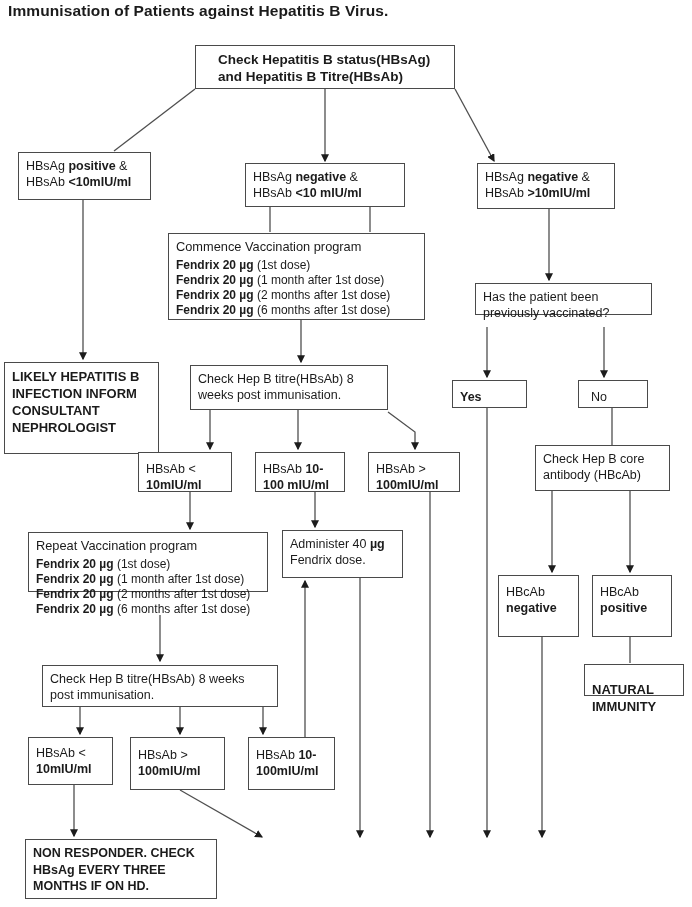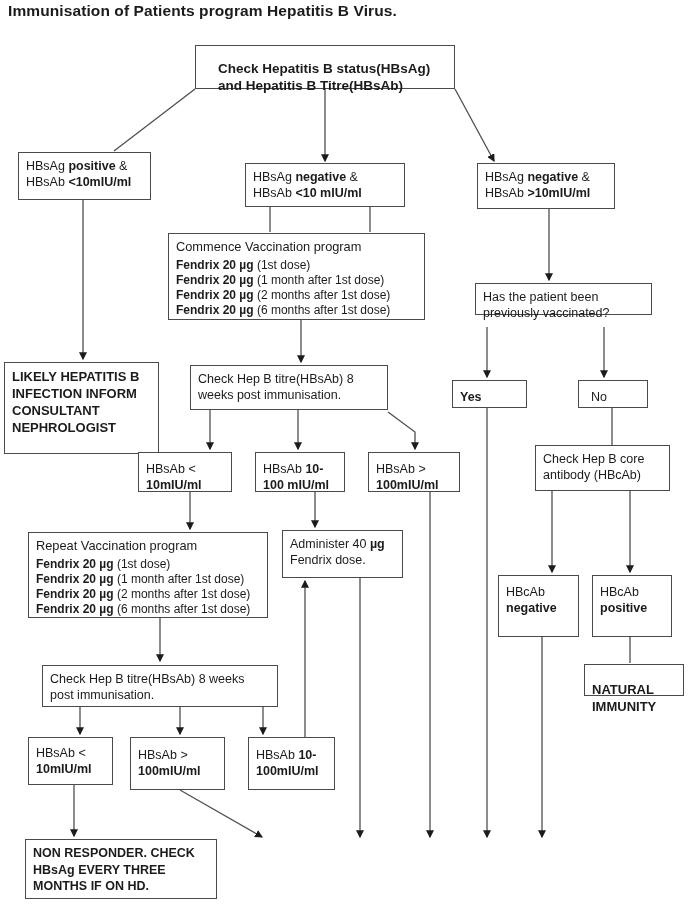--- a/index.html
+++ b/index.html
@@ -22,33 +22,33 @@
   }
   svg.wires{position:absolute;left:0;top:0;z-index:1;}
   svg.wires line,svg.wires polyline{stroke:var(--connector);stroke-width:1.3;fill:none;}
   .node{
     position:absolute;z-index:2;box-sizing:border-box;
     border:1.5px solid var(--box-border);background:#fff;
     padding:5px 7px;font-size:12.5px;line-height:1.28;
   }
   .node .ln{white-space:nowrap;}
   .b{font-weight:bold;}
-  .node.head{font-size:13.5px;font-weight:bold;padding:14px 7px 5px 22px;}
+  .node.head{font-size:13.5px;font-weight:bold;padding:5px 7px 5px 22px;}
   .node.program .heading{font-weight:normal;font-size:12.8px;margin-bottom:3px;}
   .node.program .dose{white-space:nowrap;font-size:12px;line-height:1.25;}
   .node.program .dose .b{font-size:12px;}
   .node.capsbold{font-weight:bold;font-size:13px;line-height:1.32;}
   .node.small{padding:8px 7px;}
 </style>
 </head>
 <body>
 
 <div class="stage">
 
-  <div class="page-title">Immunisation of Patients program Hepatitis B Virus.</div>
+  <div class="page-title">Immunisation of Patients against Hepatitis B Virus.</div>
 
   <svg class="wires" width="692" height="907" viewBox="0 0 692 907">
     <defs>
       <marker id="arrow" viewBox="0 0 10 10" refX="8.5" refY="5" markerWidth="8" markerHeight="8" orient="auto" markerUnits="userSpaceOnUse">
         <path d="M0 0 L10 5 L0 10 Z" style="fill:var(--arrowhead,#1c1c1c)"></path>
       </marker>
     </defs>
     <line x1="195" y1="89" x2="114" y2="151"></line>
     <line x1="325" y1="89" x2="325" y2="161" marker-end="url(#arrow)"></line>
     <line x1="455" y1="89" x2="494" y2="161" marker-end="url(#arrow)"></line>
@@ -138,21 +138,21 @@
   </div>
   <div class="node small" style="left:368px;top:452px;width:92px;height:40px">
     <div class="ln">HBsAb &gt;</div>
     <div class="ln b">100mIU/ml</div>
   </div>
 
   <div class="node" style="left:535px;top:445px;width:135px;height:46px">
     <span>Check Hep B core antibody (HBcAb)</span>
   </div>
 
-  <div class="node program" style="left:28px;top:532px;width:240px;height:86px">
+  <div class="node program" style="left:28px;top:532px;width:240px;height:60px">
     <div class="heading">Repeat Vaccination program</div>
     <div class="dose"><span class="b">Fendrix 20 µg</span><span> (1st dose)</span></div>
     <div class="dose"><span class="b">Fendrix 20 µg</span><span> (1 month after 1st dose)</span></div>
     <div class="dose"><span class="b">Fendrix 20 µg</span><span> (2 months after 1st dose)</span></div>
     <div class="dose"><span class="b">Fendrix 20 µg</span><span> (6 months after 1st dose)</span></div>
   </div>
 
   <div class="node" style="left:282px;top:530px;width:121px;height:48px">
     <div class="ln"><span>Administer 40 </span><span class="b">µg</span></div>
     <div class="ln">Fendrix dose.</div>

